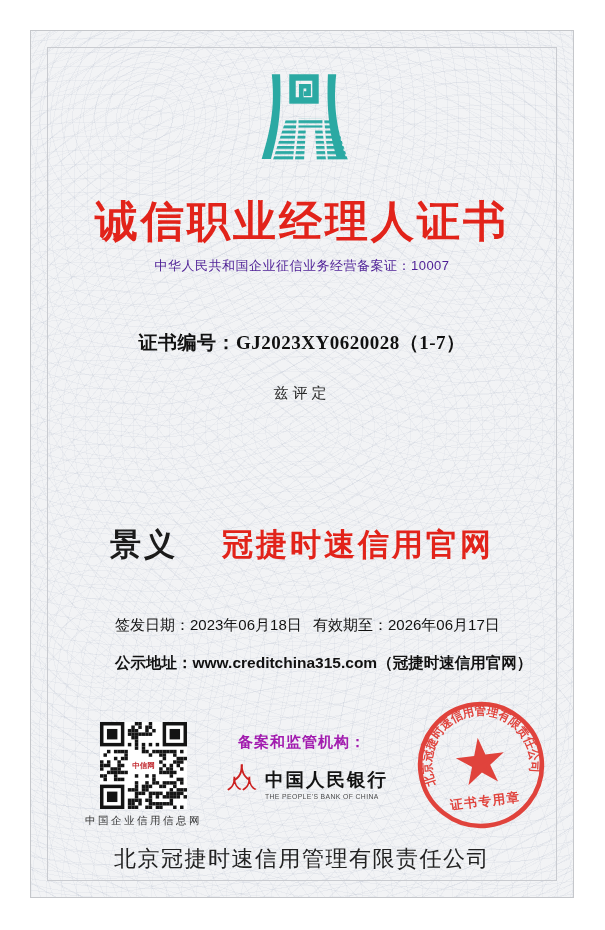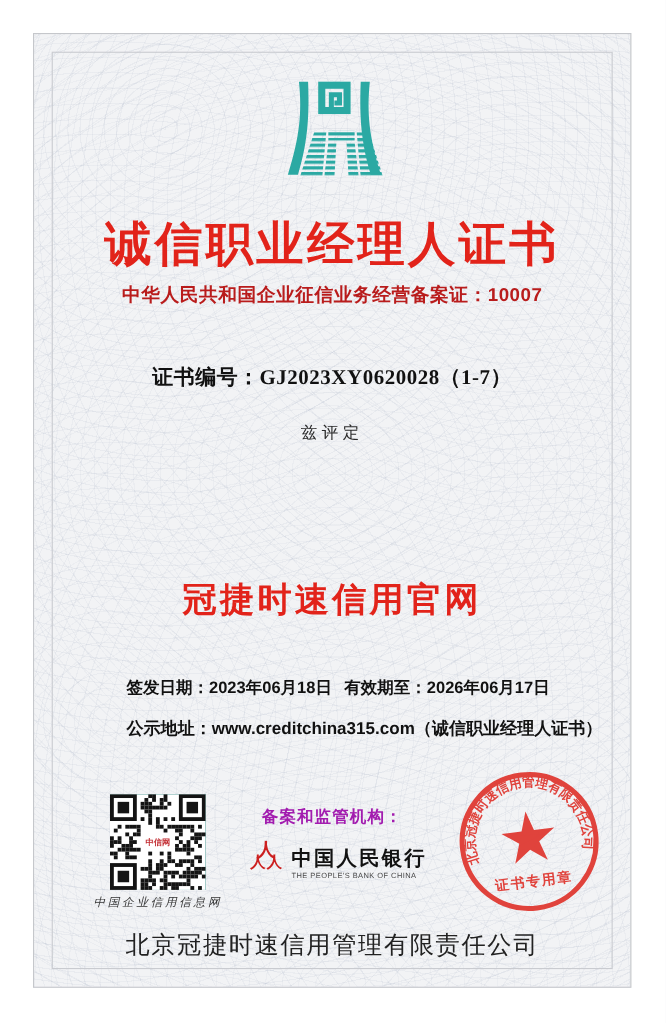--- a/index.html
+++ b/index.html
@@ -20,45 +20,45 @@
       repeating-radial-gradient(circle at 50% 100%, rgba(150,162,185,.07) 0 1px, transparent 1px 15px);
   }
   .inner-border { position:absolute; inset:16px; border:1px solid #c9cbd0; pointer-events:none; }
 
   .abs { position:absolute; }
   .centered { left:0; width:100%; text-align:center; }
 
   .logo { left:227px; top:37px; width:92px; height:99px; }
 
   .title { top:162px; font-size:43px; font-weight:bold; color:#e2231a; letter-spacing:3px; }
-  .subtitle { top:226px; font-size:17px; font-weight:bold; color:#b91c1c; letter-spacing:.5px; }
+  .subtitle { top:226px; font-size:13px; font-weight:normal; color:#4c1d95; letter-spacing:.5px; }
 
   .serif { font-family:"Liberation Serif", serif; }
   .certno { top:299px; font-size:19px; font-weight:bold; color:#111; letter-spacing:.5px; }
   .hereby { top:353px; font-size:15px; color:#2a2a2a; letter-spacing:4px; }
   .company { top:385px; font-size:33px; color:#161616; letter-spacing:3px; }
 
   .award-row { top:493px; left:0; width:100%; display:flex; justify-content:center;
                align-items:baseline; gap:44px; font-size:31px; font-weight:bold; letter-spacing:3px; }
   .awardee { color:#1a1a1a; }
   .award-title { color:#e2231a; }
 
-  .dates { top:585px; font-size:15px; font-weight:bold; color:#111; }
+  .dates { top:585px; font-size:15px; font-weight:normal; color:#111; }
   .issue-date { left:84px; }
   .valid-until { left:282px; }
 
   .publicity { top:620px; left:84px; font-size:15.5px; font-weight:bold; color:#111; line-height:23px; }
   .publicity .row2 { padding-left:69px; }
 
   .qr-wrap { left:69px; top:691px; width:87px; height:87px; background:#0f766e; }
   .qr-center-label { position:absolute; left:50%; top:50%; transform:translate(-50%,-50%);
       background:#fff; color:#c1272d; font-size:7.5px; font-weight:bold; padding:1px 2px;
       letter-spacing:0; white-space:nowrap; font-family:"Liberation Serif", serif; }
   .qr-caption { left:36px; top:783px; width:153px; text-align:center; font-size:10.5px;
-      color:#333; letter-spacing:2.5px;font-style:italic; }
+      color:#333; letter-spacing:2.5px; }
 
   .regulator { top:702px; left:169px; width:204px; text-align:center;
       font-size:15px; font-weight:bold; color:#a21caf; letter-spacing:1px; }
 
   .pboc { left:196px; top:733px; display:flex; align-items:center; gap:8px; }
   .pboc-emblem { width:30px; height:38px; display:flex; flex-direction:column;
       align-items:center; color:#cc1f1f; font-weight:900; line-height:1; }
   .pboc-emblem .top { font-size:17px; }
   .pboc-emblem .bottom { display:flex; gap:1px; font-size:14px; margin-top:-5px; }
   .pboc-names { display:flex; flex-direction:column; }
@@ -101,33 +101,34 @@
     <div class="abs centered title">诚信职业经理人证书</div>
     <div class="abs centered subtitle">中华人民共和国企业征信业务经营备案证：10007</div>
 
     <div class="abs centered certno serif">
       <span>证书编号：</span><span>GJ2023XY0620028（1-7）</span>
     </div>
 
     <div class="abs centered hereby serif">兹评定</div>
 
     <div class="abs award-row">
+      <span class="awardee">景义</span>
       <span class="award-title">冠捷时速信用官网</span>
     </div>
 
     <div class="abs dates issue-date">
       <span>签发日期：</span><span>2023年06月18日</span>
     </div>
     <div class="abs dates valid-until">
       <span>有效期至：</span><span>2026年06月17日</span>
     </div>
 
     <div class="abs publicity">
       <div class="row1">
-        <span>公示地址：</span><span>www.creditchina315.com（诚信职业经理人证书）</span>
+        <span>公示地址：</span><span>www.creditchina315.com（冠捷时速信用官网）</span>
       </div>
     </div>
 
     <div class="abs qr-wrap">
       <svg id="qrsvg" width="87" height="87" viewBox="0 0 87 87">
           <rect x="0" y="0" width="87" height="87" fill="#ffffff"></rect>
           <rect x="34.8" y="0" width="3.48" height="3.48" fill="#141414"></rect>
           <rect x="38.28" y="0" width="3.48" height="3.48" fill="#141414"></rect>
           <rect x="48.72" y="0" width="3.48" height="3.48" fill="#141414"></rect>
           <rect x="31.32" y="3.48" width="3.48" height="3.48" fill="#141414"></rect>

